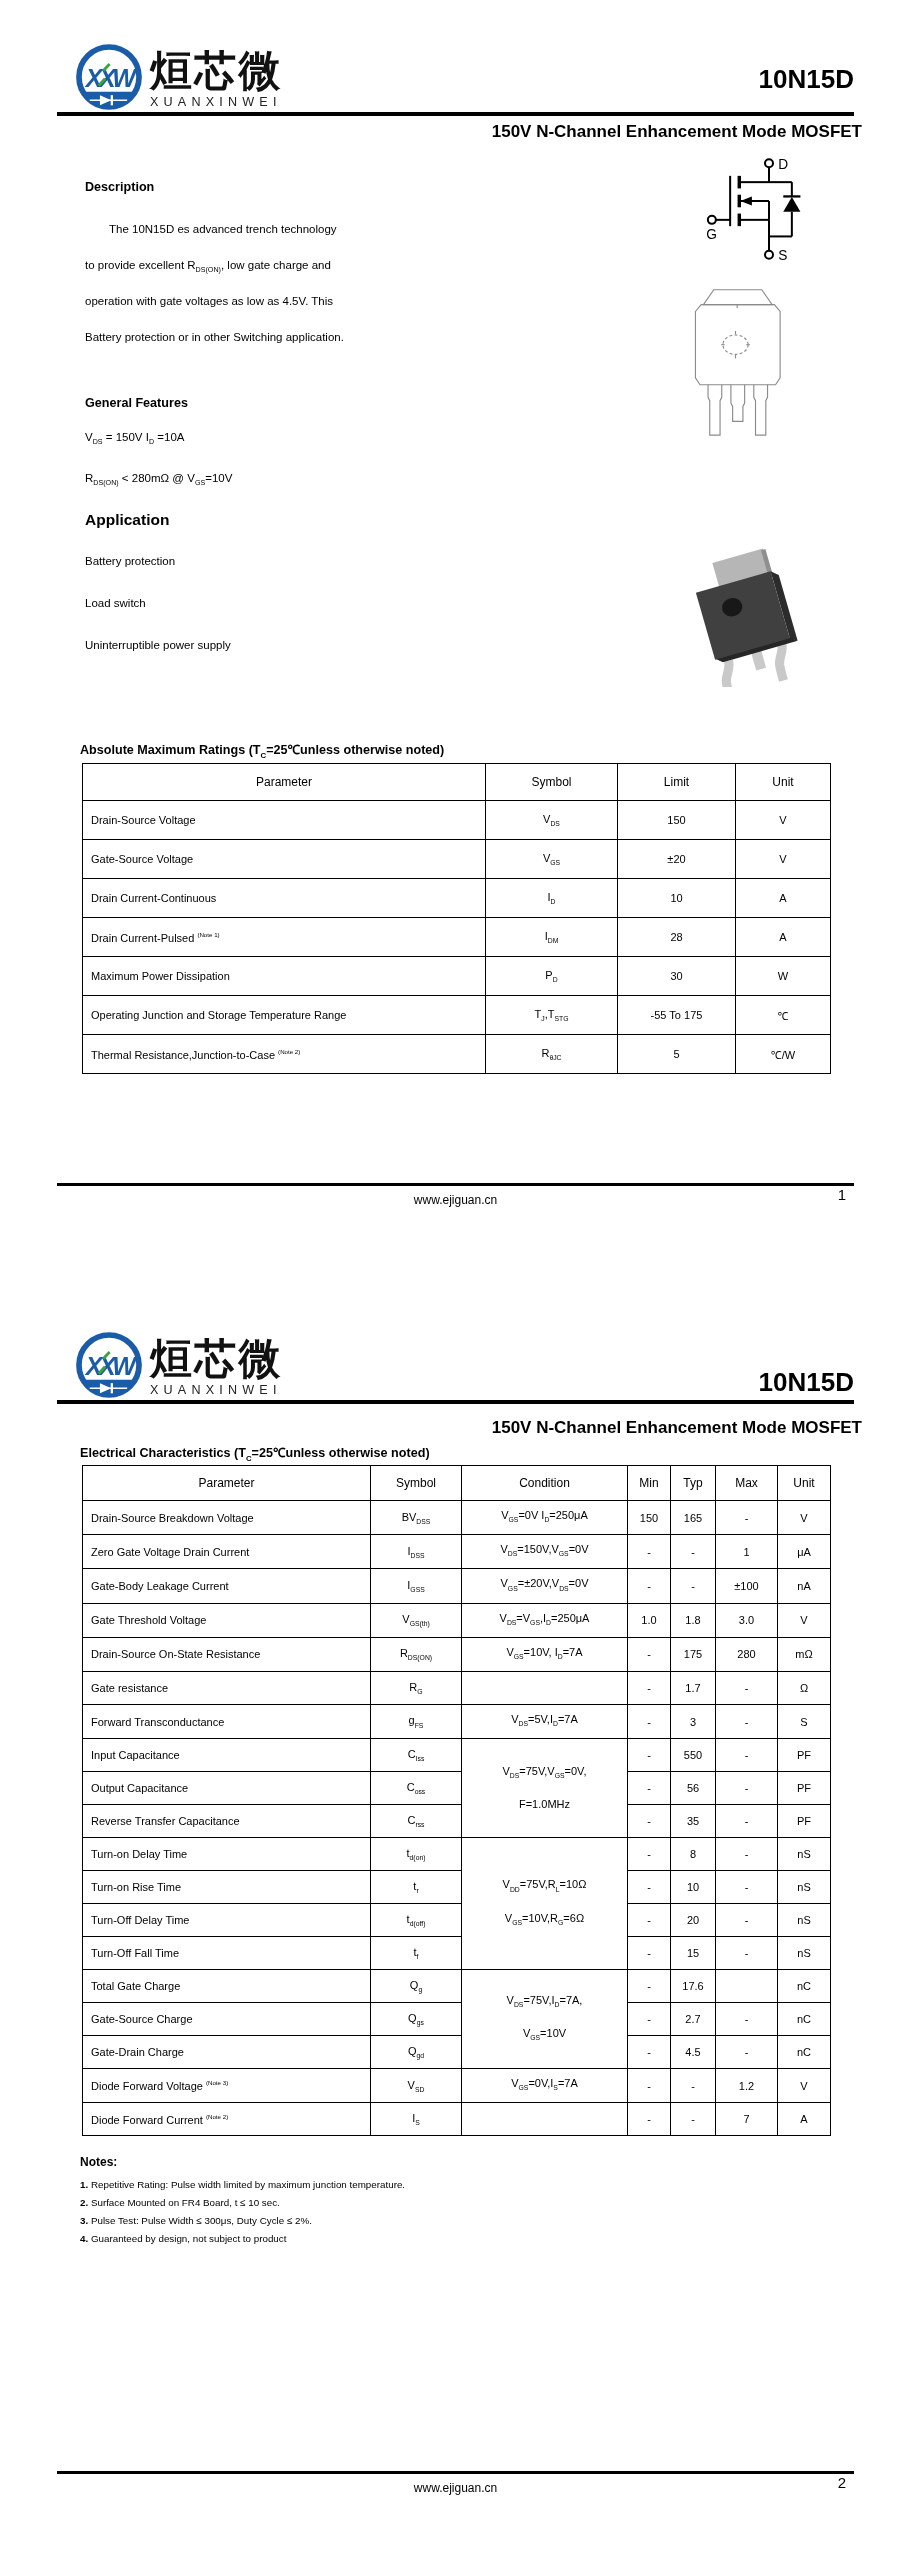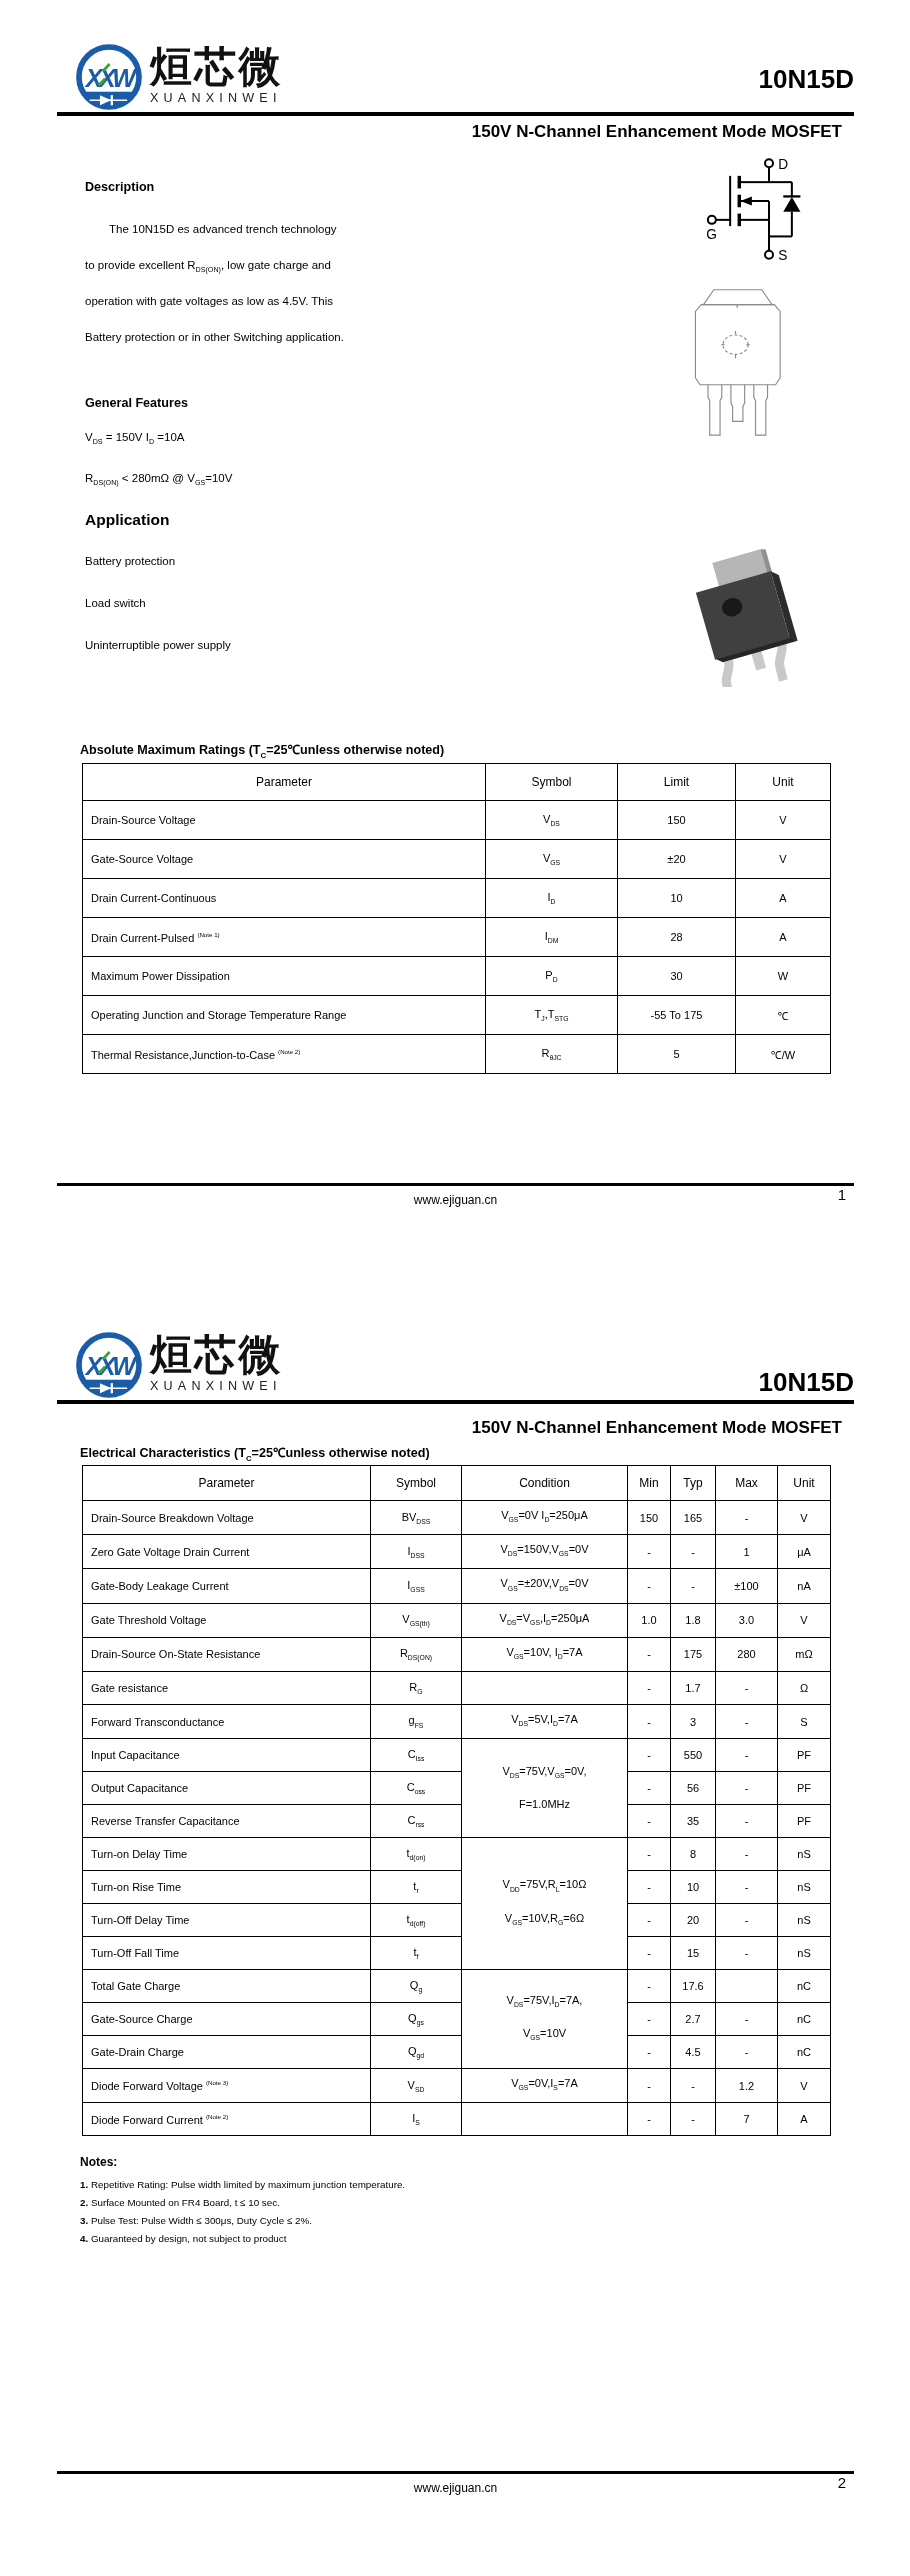--- a/index.html
+++ b/index.html
@@ -1,27 +1,27 @@
 <!DOCTYPE html>
 <html style="font-size:9.2px"><head>
 <meta charset="utf-8">
 <style>
   html,body{margin:0;padding:0;background:#fff;}
   body{width:910px;font-family:"Liberation Sans",sans-serif;color:#000;}
   .page{position:relative;width:910px;height:1288px;background:#fff;overflow:hidden;}
   
-  .logo{position:absolute;left:75px;top:42px;display:flex;align-items:flex-start;gap:6.9px;}
+  .logo{position:absolute;left:75px;top:42px;display:flex;align-items:center;gap:6.9px;}
   .logo-cn{font-size:42px;font-weight:bold;letter-spacing:2.3px;line-height:49px;color:#111;}
   .logo-en{font-size:12.6px;letter-spacing:5.2px;color:#222;margin-top:0px;}
   
   .partnum{position:absolute;right:56px;font-weight:bold;font-size:26px;}
   .partnum.p1{top:64px;} .partnum.p2{top:79px;}
   .hrule{position:absolute;left:57px;width:797px;height:4px;background:#000;}
   .hrule.p1{top:112px;} .hrule.p2{top:112px;}
-  .subtitle{position:absolute;right:68px;font-weight:bold;font-size:17px;}
+  .subtitle{position:absolute;right:48px;font-weight:bold;font-size:17px;}
   .subtitle.p1{top:122px;} .subtitle.p2{top:130px;}
   
   .sec-h{position:absolute;left:85px;font-weight:bold;font-size:12.6px;}
   .desc-lines{position:absolute;left:85px;top:211px;width:367px;font-size:11.5px;}
   .desc-lines .tline{line-height:36px;height:36px;}
   .desc-lines .tline:first-child{text-indent:24px;}
   .feat-lines{position:absolute;left:85px;top:426px;width:367px;font-size:11.5px;}
   .feat-lines .tline{height:41px;line-height:23px;}
   .app-lines{position:absolute;left:85px;top:550px;width:367px;font-size:11.5px;}
   .app-lines .tline{height:42px;line-height:23px;}

